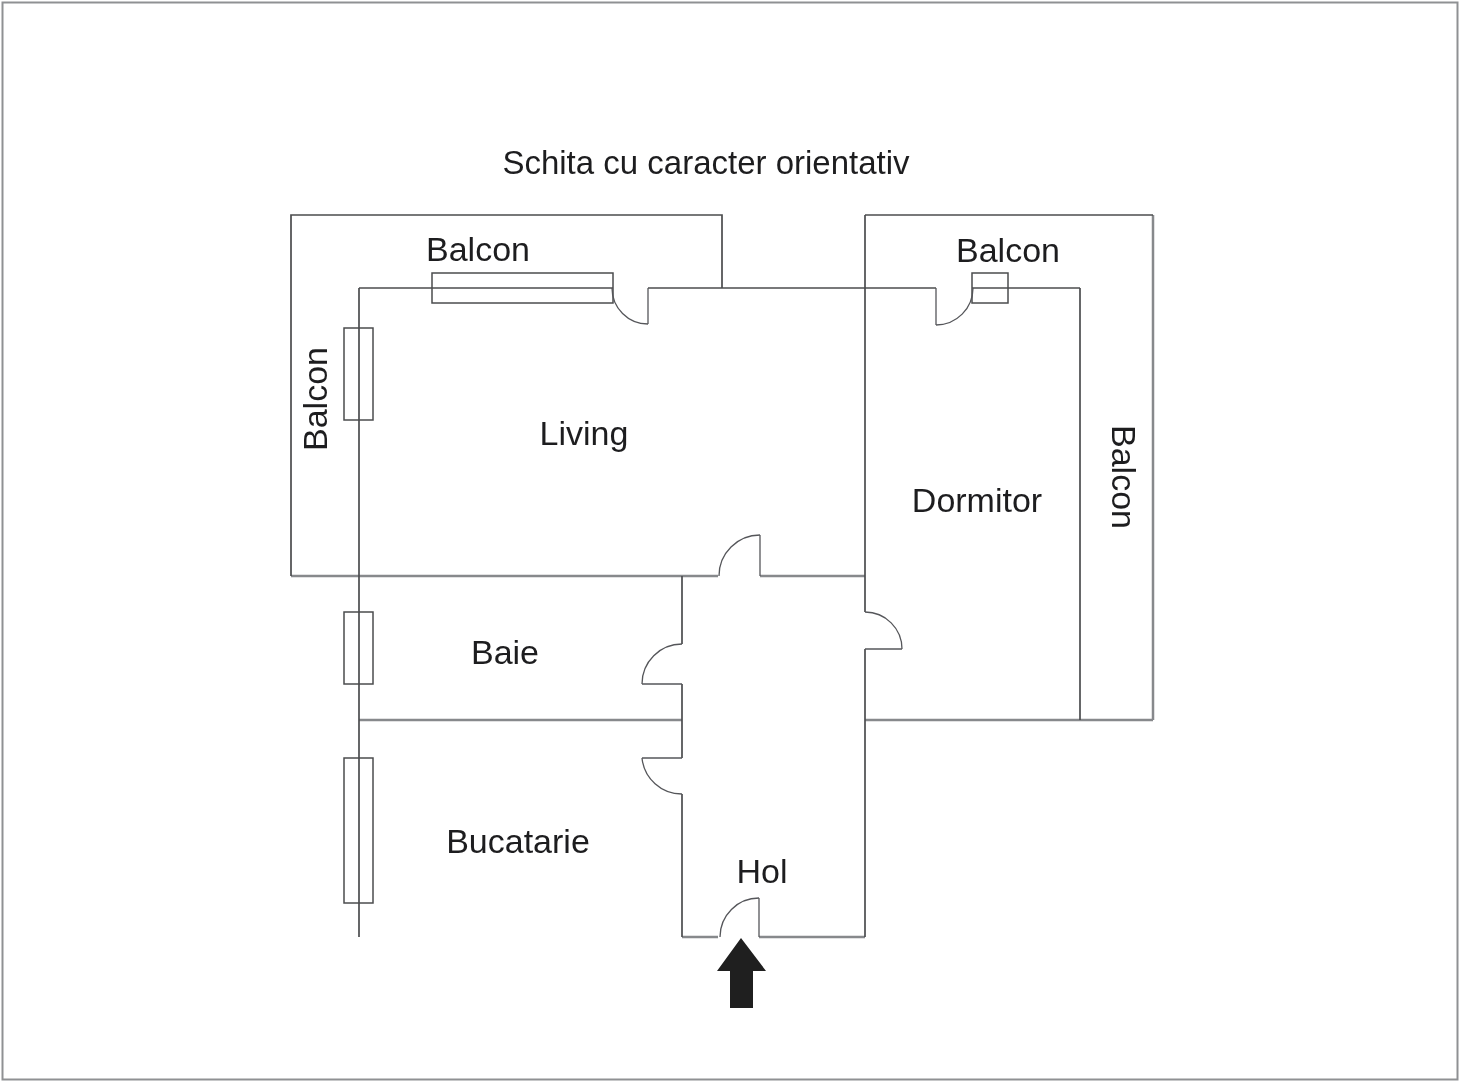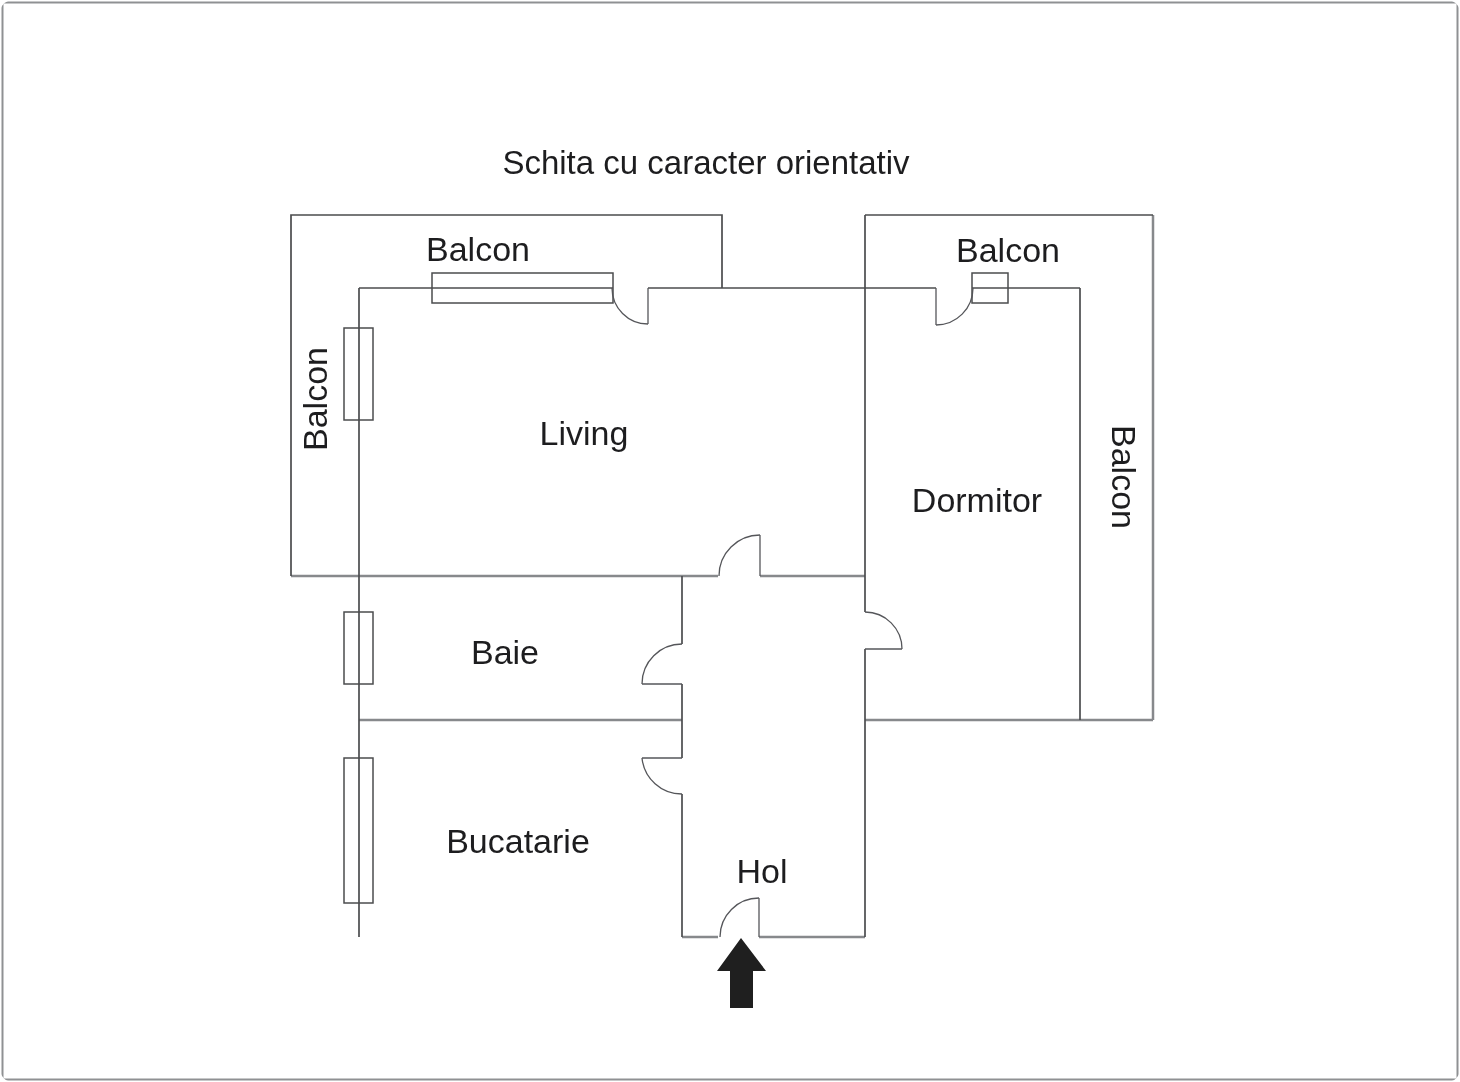--- a/index.html
+++ b/index.html
@@ -7,21 +7,20 @@
     padding: 0;
     background: #ffffff;
     font-family: "Liberation Sans", sans-serif;
   }
   .page {
     position: relative;
     width: 1460px;
     height: 1082px;
     background: #ffffff;
     overflow: hidden;
-    border-radius: 13px;
   }
   svg { display: block; }
   .wall   { fill: none; stroke: #4b4c4e; stroke-width: 1.7; }
   .wall-h { fill: none; stroke: #87898c; stroke-width: 2.5; }
   .win    { fill: none; stroke: #4b4c4e; stroke-width: 1.5; }
   .door   { fill: none; stroke: #55565a; stroke-width: 1.3; }
   .lbl {
     fill: #1d1d1f;
     font-family: "Liberation Sans", sans-serif;
     font-size: 34px;

